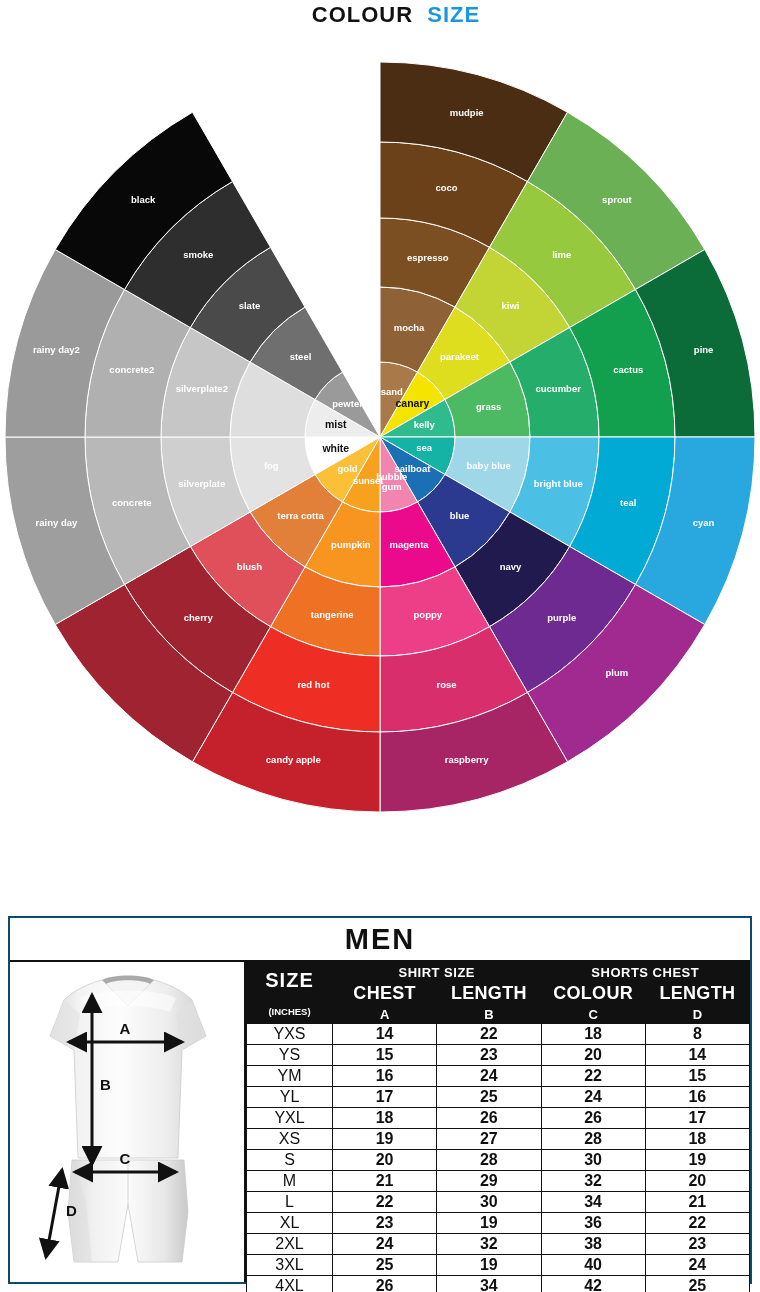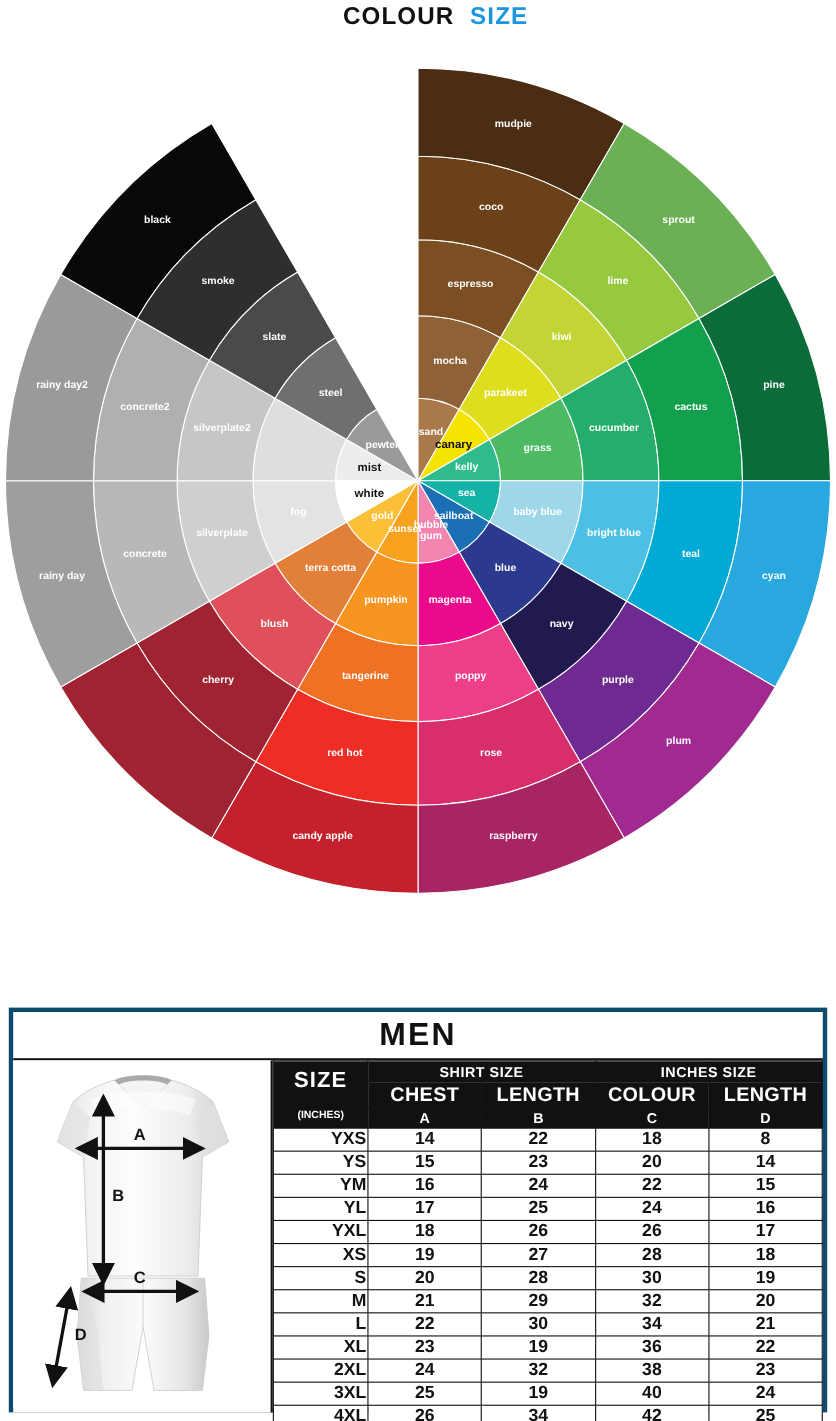--- a/index.html
+++ b/index.html
@@ -38,21 +38,21 @@
     dominant-baseline: middle;
     pointer-events: none;
   }
   .wheel-label.dark { fill: #111111; }
   .wheel-label.big  { font-size: 10.5px; font-weight: 700; }
 
   
   #size-chart-block {
     position: absolute; left: 8px; top: 916px;
     width: 744px; height: 368px;
-    border: 4px solid #0c4a6e;
+    border: 2px solid #0c4a6e;
     background: #fff;
   }
   #men-title-row {
     height: 44px;
     border-bottom: 2px solid #111;
     display: flex; align-items: center; justify-content: center;
   }
   #men-title {
     font-size: 29px; font-weight: 800; letter-spacing: 2px; color: #111;
   }
@@ -89,21 +89,21 @@
     width: 86px;
     vertical-align: middle;
     line-height: 1.05;
   }
   th.size-head .big   { display: block; font-size: 20px; font-weight: 800; letter-spacing: 1px; }
   th.size-head .small { display: block; font-size: 9.5px; font-weight: 700; margin-top: 16px; }
   table.sizes tbody td {
     font-size: 16px; font-weight: 700; color: #111; height: 19.8px;
     background: #fff;
   }
-  table.sizes tbody td.size-name { font-weight: 700; text-align: right; }
+  table.sizes tbody td.size-name { font-weight: 400; }
 </style>
 </head>
 <body>
 
 <div class="page">
 
   <div id="colour-size-heading" class="heading">
     <span class="h-black">COLOUR</span>
     <span>&nbsp;</span><span class="h-blue">SIZE</span>
   </div>
@@ -341,21 +341,21 @@
 
       <div id="table-cell">
         <table class="sizes">
           <thead>
             <tr>
               <th class="size-head" rowspan="3">
                 <span class="big">SIZE</span>
                 <span class="small">(INCHES)</span>
               </th>
               <th class="hdr-group" colspan="2">SHIRT SIZE</th>
-              <th class="hdr-group" colspan="2">INCHES SIZE</th>
+              <th class="hdr-group" colspan="2">SHORTS CHEST</th>
             </tr>
             <tr>
               <th class="hdr-sub">CHEST</th>
               <th class="hdr-sub">LENGTH</th>
               <th class="hdr-sub">COLOUR</th>
               <th class="hdr-sub">LENGTH</th>
             </tr>
             <tr>
               <th class="hdr-ltr">A</th>
               <th class="hdr-ltr">B</th>

